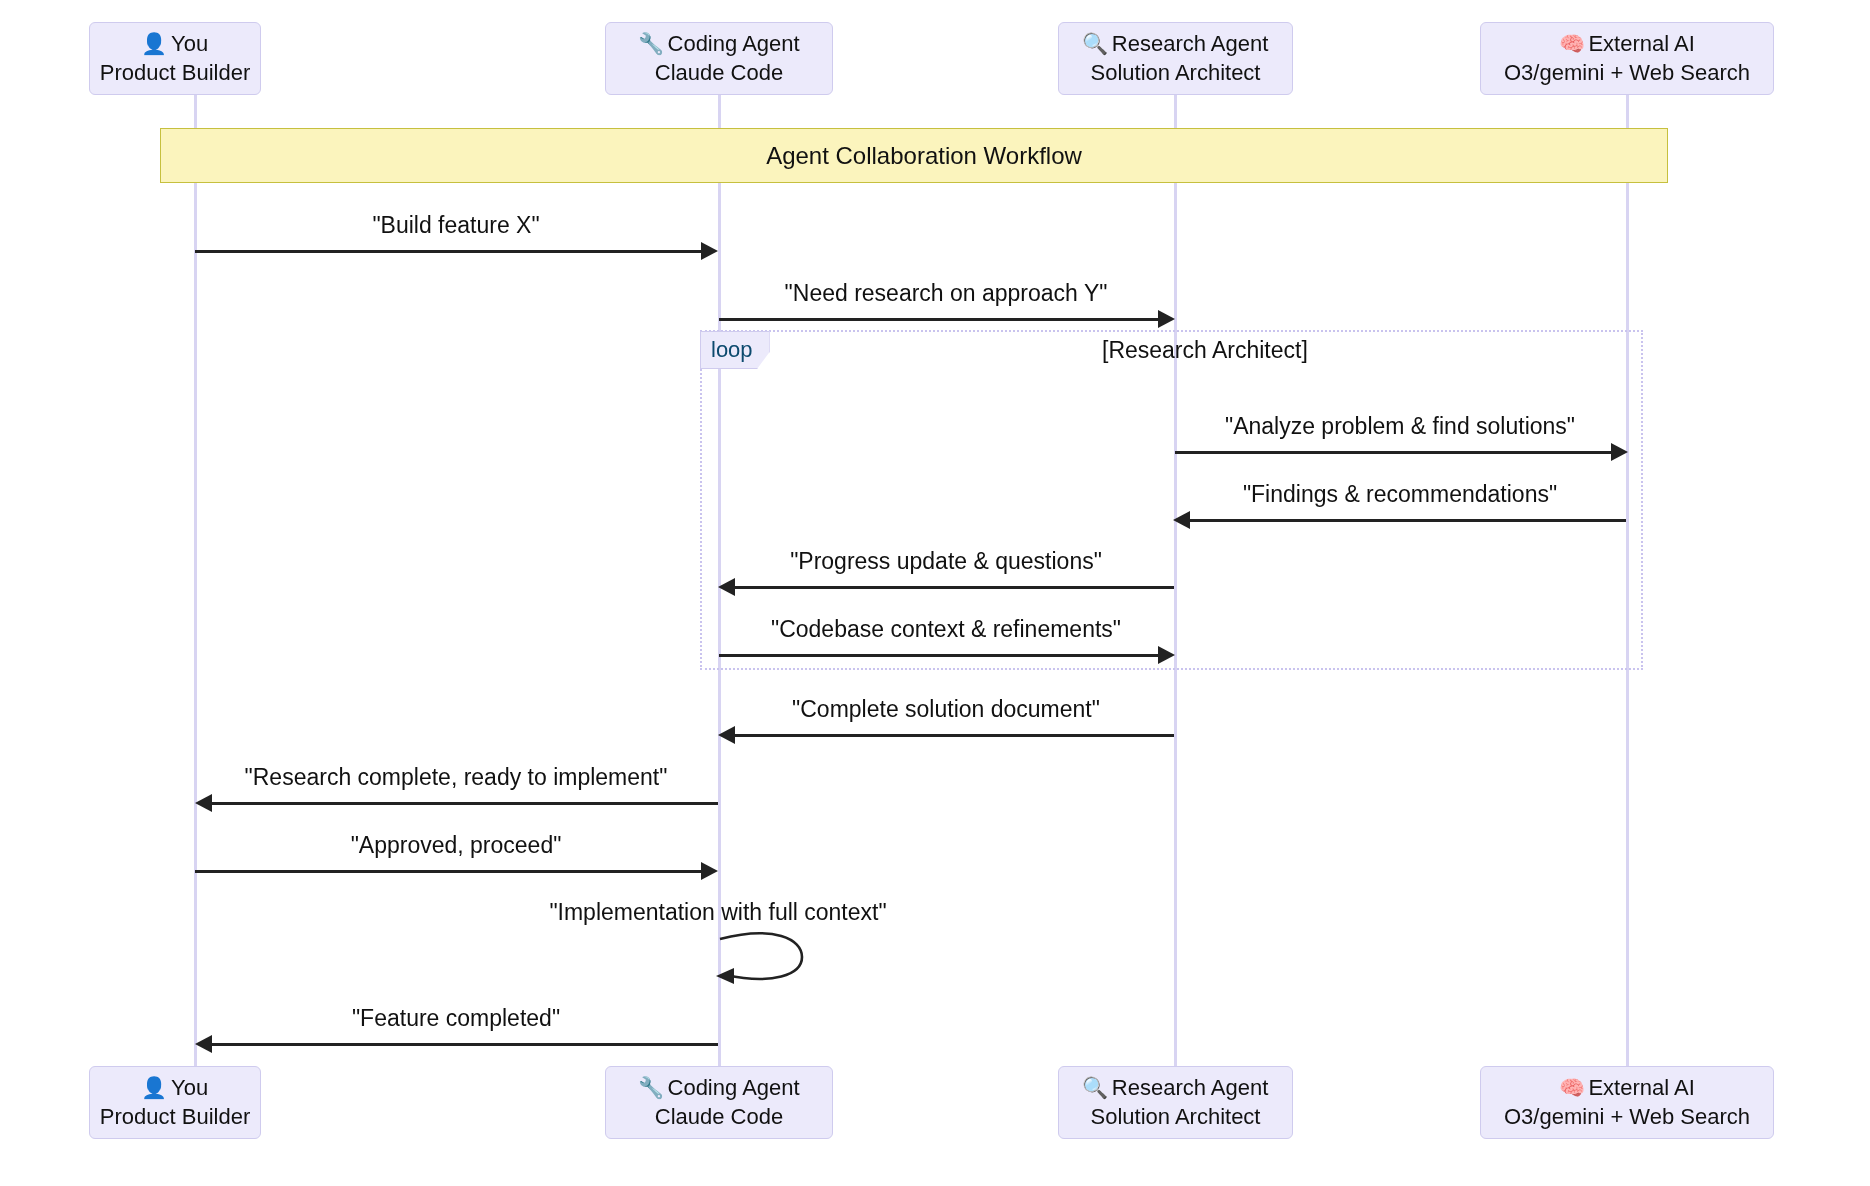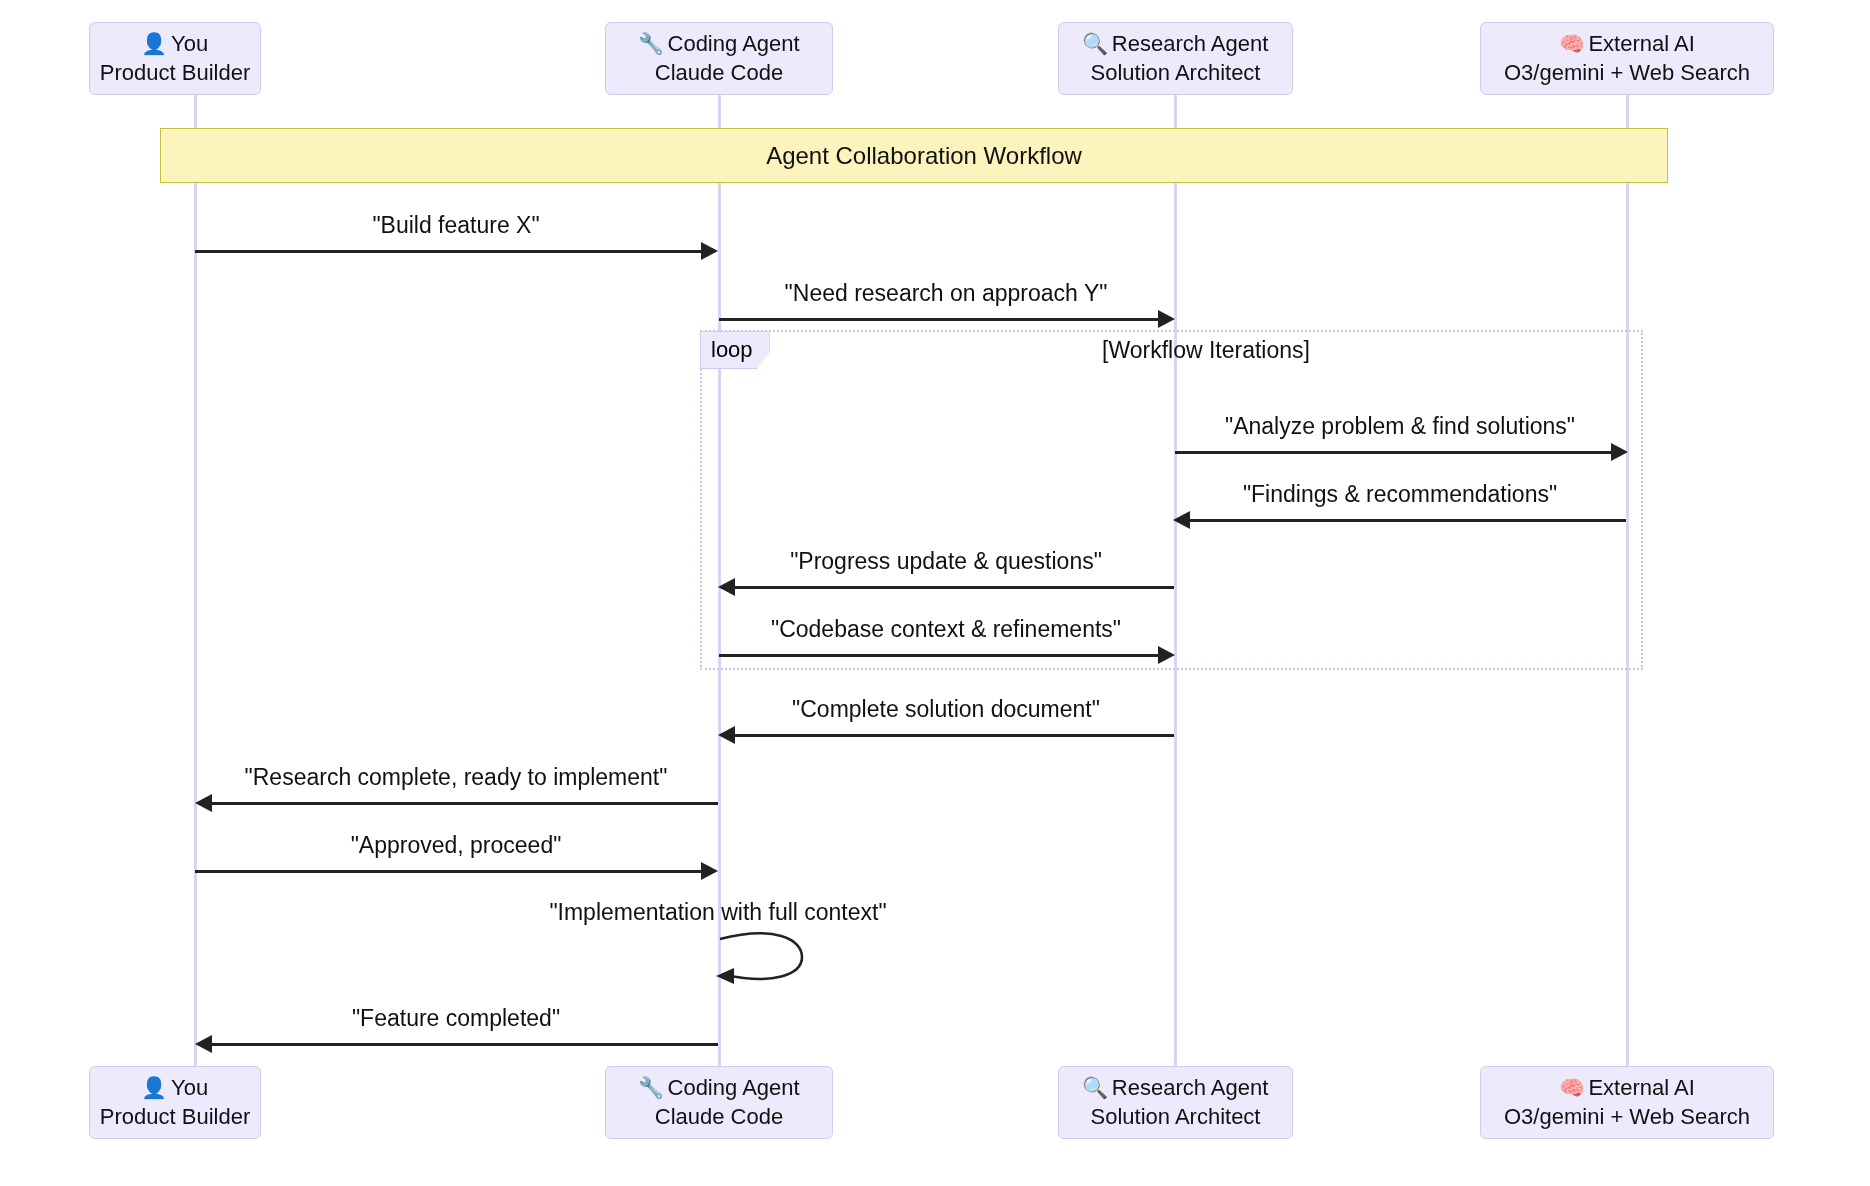--- a/index.html
+++ b/index.html
@@ -66,21 +66,21 @@
     position: absolute;
     box-sizing: border-box;
     border: 2px dotted #C9C3EE;
     background: transparent;
   }
   .loop-tag {
     position: absolute;
     box-sizing: border-box;
     background: #ECEAFB;
     border: 1.4px solid #CFCBEE;
-    color: #000000;
+    color: #0c4a6e;
     font-size: 22px;
     line-height: 1;
     padding: 7px 16px 7px 10px;
     -webkit-clip-path: polygon(0 0, 100% 0, 100% 55%, 82% 100%, 0 100%);
     clip-path: polygon(0 0, 100% 0, 100% 55%, 82% 100%, 0 100%);
   }
   .loop-title {
     position: absolute;
     color: #111111;
     font-size: 23px;
@@ -145,21 +145,21 @@
   <div class="lifeline" style="left:1626px; top:95px; height:971px;"></div>
 
   <div class="banner" style="left:160px; top:128px; width:1508px; height:55px;padding-left:20px;">
     <span>Agent Collaboration Workflow</span>
   </div>
 
   <div class="loop-box" style="left:700px; top:330px; width:943px; height:340px;"></div>
   <div class="loop-tag" style="left:700px; top:331px;">
     <span>loop</span>
   </div>
-  <div class="loop-title" style="left:1102px; top:337px;">[Workflow Iterations]</div>
+  <div class="loop-title" style="left:1102px; top:337px;">[Research Architect]</div>
 
   <div class="msg-label" style="left:456px; top:212px;">"Build feature X"</div>
   <div class="msg-line" style="left:195px; top:250px; width:506px;"></div>
   <div class="arrow-head arrow-right" style="left:701px; top:242px;"></div>
 
   <div class="msg-label" style="left:946px; top:280px;">"Need research on approach Y"</div>
   <div class="msg-line" style="left:719px; top:318px; width:439px;"></div>
   <div class="arrow-head arrow-right" style="left:1158px; top:310px;"></div>
 
   <div class="msg-label" style="left:1400px; top:413px;">"Analyze problem &amp; find solutions"</div>

